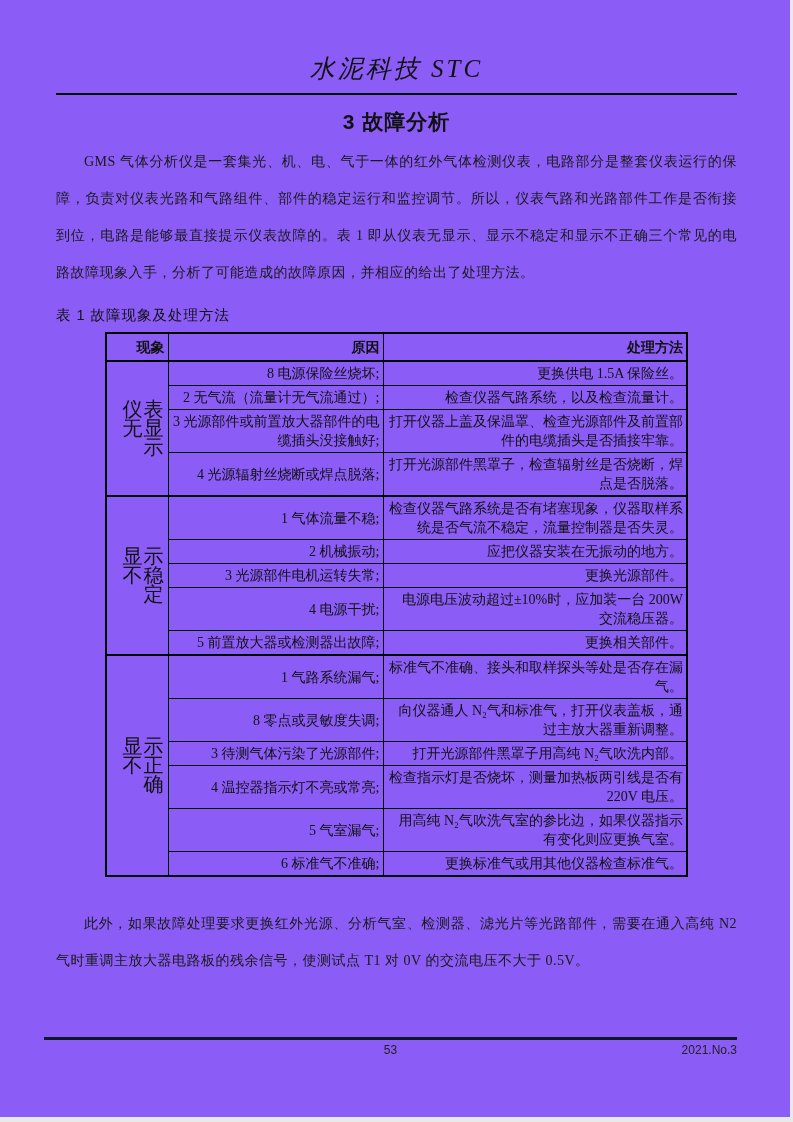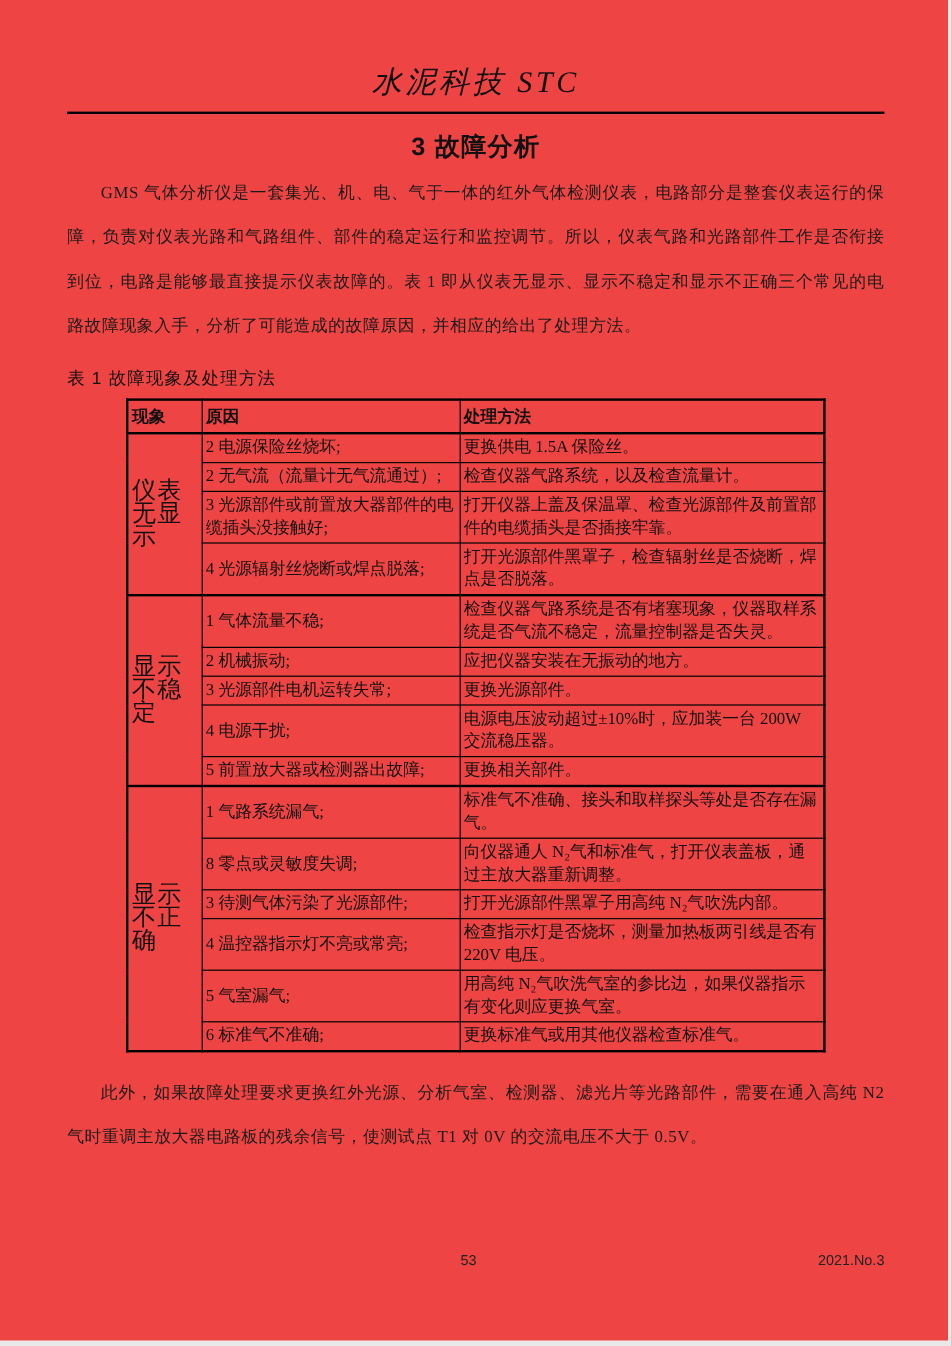--- a/index.html
+++ b/index.html
@@ -6,21 +6,21 @@
   html, body { background: #ffffff; }
   body {
     width: 793px; height: 1122px;
     font-family: "Liberation Serif", "DejaVu Serif", serif;
     color: #1a1a1a;
     position: relative;
     overflow: hidden;
   }
   .page {
     position: absolute; inset: 0;
-    background: #ef4444;
+    background: #8b5cf6;
     box-shadow: inset -3px -5px 0 #e9e9e9;
   }
 
   
   .journal-head {
     margin-top: 52px;
     text-align: center;
     font-size: 25px;
     font-style: italic;
     letter-spacing: 3px;
@@ -46,21 +46,21 @@
 
   p.body-par {
     font-size: 14px;
     line-height: 37px;
     text-align: justify;
     text-indent: 2em;
     letter-spacing: 0.5px;
     color: #1a1a1a;
   }
   p.par1 { margin-top: 7px; }
-  p.par2 { margin-top: 16px; }
+  p.par2 { margin-top: 28px; }
 
   .table-caption {
     margin-top: 15px;
     margin-bottom: 7px;
     font-family: "Liberation Sans", "DejaVu Sans", sans-serif;
     font-size: 14.5px;
     letter-spacing: 1px;
     color: #111;
   }
 
@@ -72,41 +72,41 @@
     font-size: 14px;
     line-height: 19px;
     color: #111;
   }
   table.fault-table col.c-phen  { width: 62px; }
   table.fault-table col.c-cause { width: 215px; }
   table.fault-table col.c-meth  { width: 304px; }
 
   table.fault-table th, table.fault-table td {
     border: 1px solid #000;
-    text-align: left;
+    text-align: right;
     vertical-align: middle;
     padding: 2px 3px;
   }
   table.fault-table { border: 2px solid #000; }
   table.fault-table th {
     font-family: "Liberation Sans", "DejaVu Sans", sans-serif;
     font-weight: bold;
     height: 28px;
     border-bottom: 2px solid #000;
   }
   tr.group-start td { border-top: 2px solid #000; }
   td.phen { white-space: pre-line; font-size: 20px; letter-spacing: 1px; }
   td.single { height: 24px; }
 
   
   .footer {
     position: absolute;
     left: 44px; right: 56px;
     top: 1037px;
-    border-top: 3px solid #ef4444;
+    border-top: 3px solid #0f172a;
   }
   .footer-row {
     position: relative;
     margin-top: 3px;
     height: 16px;
     font-family: "Liberation Sans", "DejaVu Sans", sans-serif;
     font-size: 12px;
     color: #222;
   }
   .page-number { position: absolute; left: 0; right: 0; text-align: center; }
@@ -139,21 +139,21 @@
           <th>现象</th>
           <th>原因</th>
           <th>处理方法</th>
         </tr>
       </thead>
       <tbody>
 
         <tr class="group-start">
           <td class="phen" rowspan="4">仪表
 无显示</td>
-          <td class="single">2 电源保险丝烧坏;</td>
+          <td class="single">8 电源保险丝烧坏;</td>
           <td class="single">更换供电 1.5A 保险丝。</td>
         </tr>
         <tr>
           <td class="single">2 无气流（流量计无气流通过）;</td>
           <td class="single">检查仪器气路系统，以及检查流量计。</td>
         </tr>
         <tr>
           <td>3 光源部件或前置放大器部件的电缆插头没接触好;</td>
           <td>打开仪器上盖及保温罩、检查光源部件及前置部件的电缆插头是否插接牢靠。</td>
         </tr>

